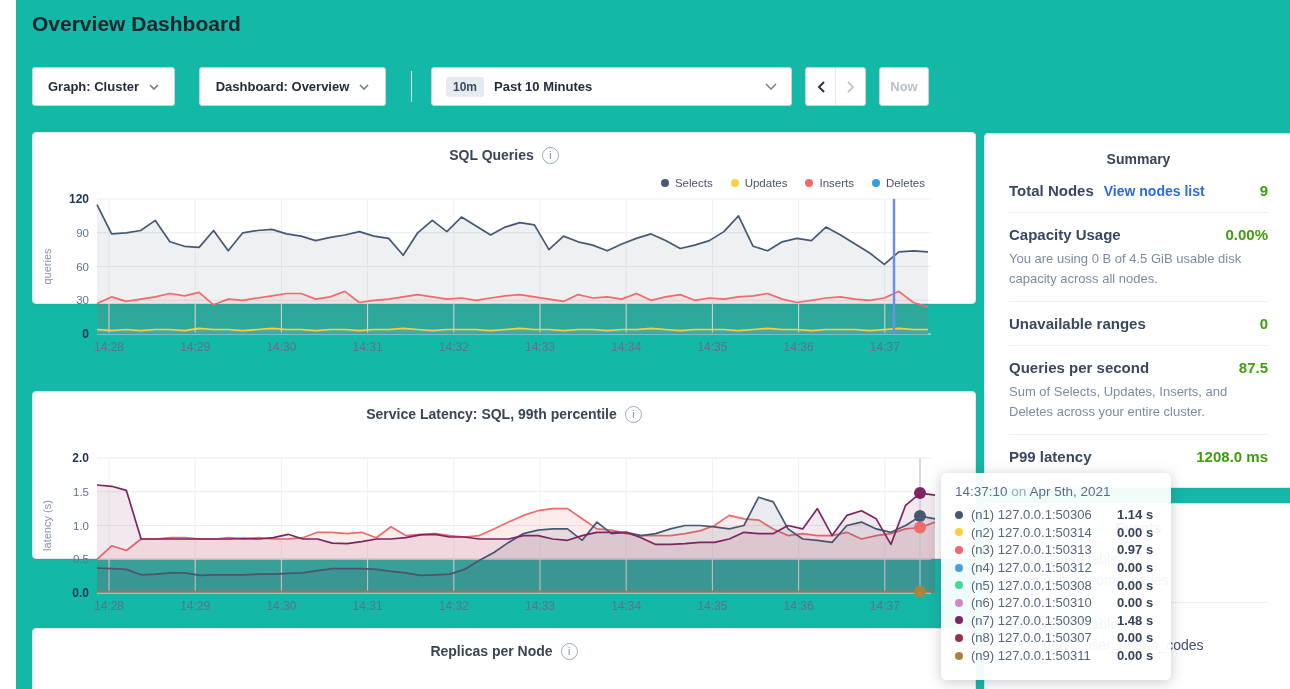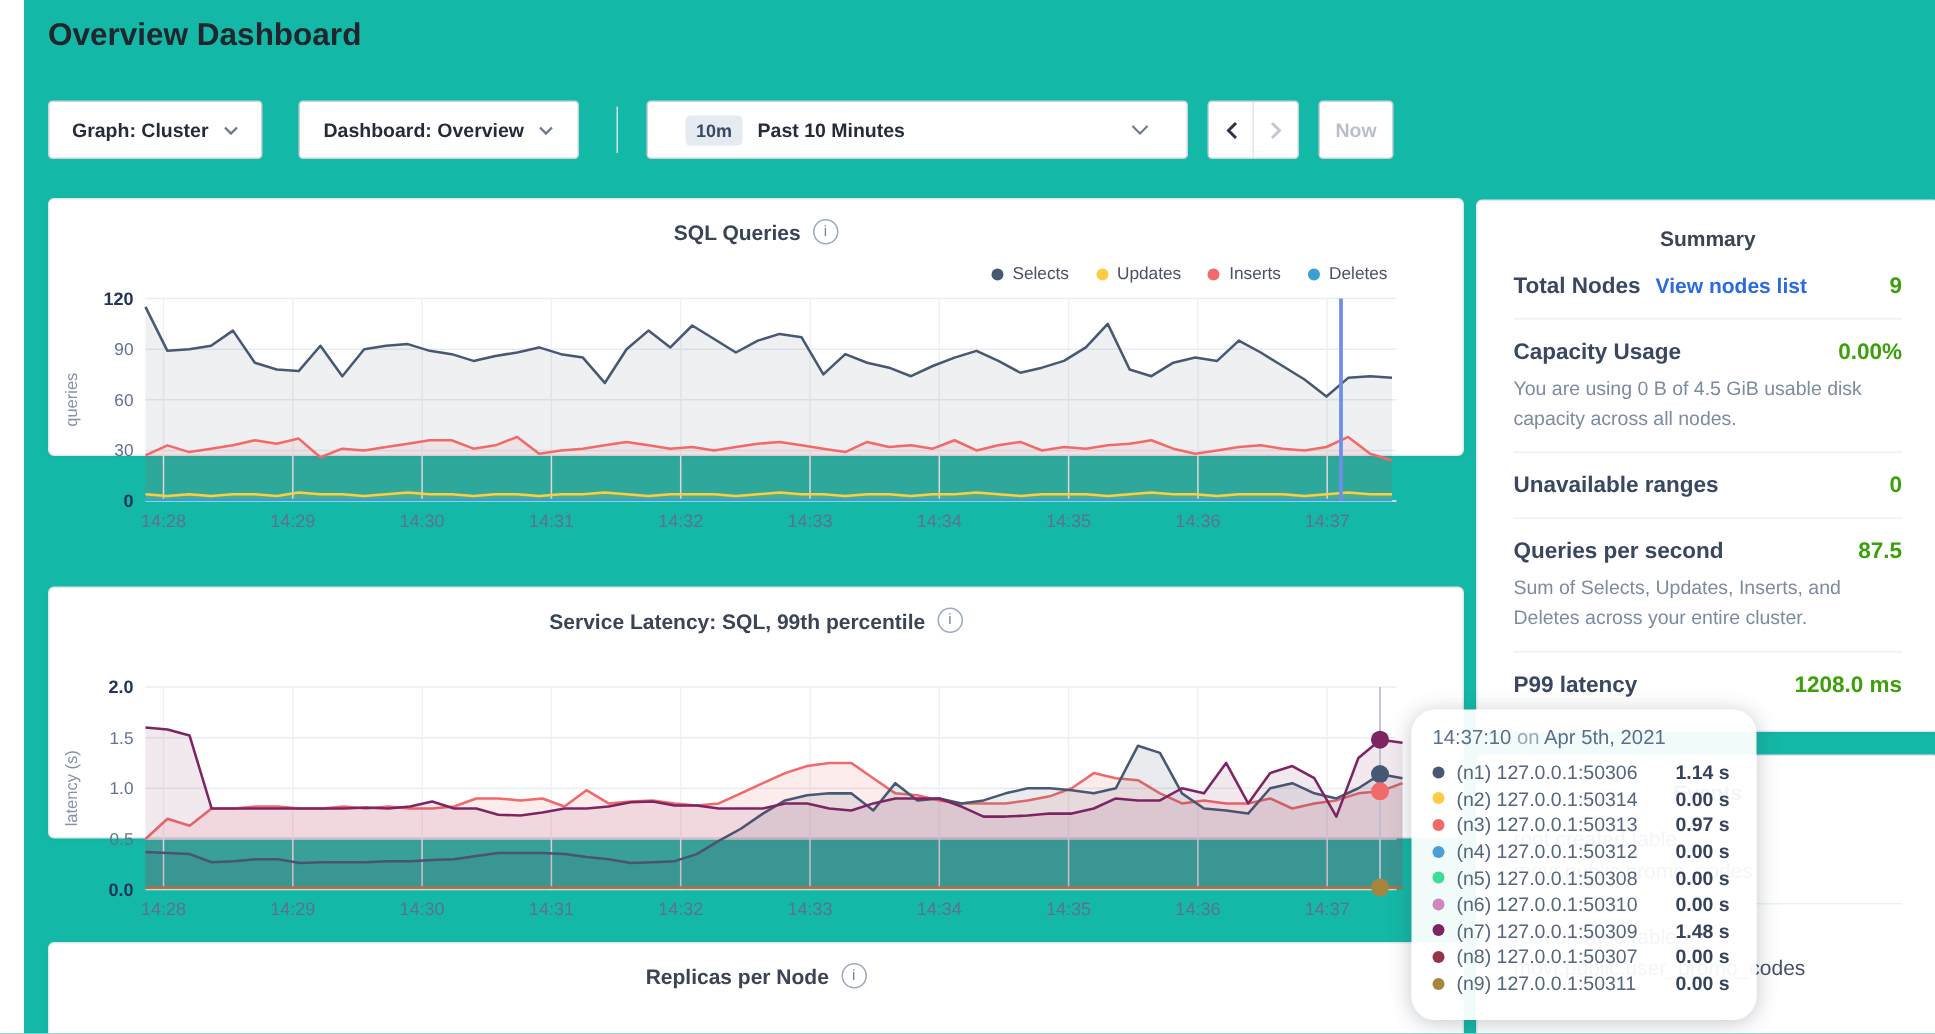--- a/index.html
+++ b/index.html
@@ -5,21 +5,21 @@
   html,body{margin:0;padding:0;}
   #app{position:relative;width:1290px;height:689px;background:#14b8a6;overflow:hidden;
        font-family:Liberation Sans, sans-serif;margin-left:16px;}
   .page-title{position:absolute;left:16px;top:12px;font-size:21px;font-weight:700;color:#21262e;}
 
   
   .btn{position:absolute;background:#fff;border:1px solid #ccd2da;border-radius:3px;
        display:flex;align-items:center;justify-content:center;gap:10px;height:39px;
        font-size:13px;font-weight:700;color:#242c3a;cursor:pointer;box-sizing:border-box;}
   .vdiv{position:absolute;left:395px;top:71px;width:1px;height:31px;background:#d9dee5;}
-  .picker{justify-content:flex-start;padding:0 25px;}
+  .picker{justify-content:flex-start;padding:0 14px;}
   .chip{background:#e6ebf2;border-radius:3px;padding:3px 7px;font-size:12px;font-weight:700;color:#3c4963;}
   .picker .chev{margin-left:auto;}
   .arrow-group{position:absolute;left:789px;top:67px;display:flex;background:#fff;
        border:1px solid #ccd2da;border-radius:3px;height:39px;box-sizing:border-box;}
   .arrow-btn{width:29px;display:flex;align-items:center;justify-content:center;cursor:pointer;}
   .arrow-btn + .arrow-btn{border-left:1px solid #e3e7ec;}
   .now-btn{color:#b9bfc9;cursor:default;}
 
   
   .panel{position:absolute;background:#fff;border:1px solid #e3e7ec;border-radius:4px;
@@ -54,21 +54,21 @@
   .sum-desc{margin-top:6px;font-size:13px;line-height:1.5;color:#7c8ba1;}
 
   
   .ev-title{text-align:center;font-weight:700;font-size:14px;color:#394455;padding:16px 0 2px;}
   .ev-item{margin:0 24px;padding:11px 0;border-bottom:1px solid #edf0f4;}
   .ev-item:last-child{border-bottom:none;}
   .ev-line{font-size:14px;color:#44516b;line-height:21px;}
 
   
   #tooltip{position:absolute;left:925px;top:473px;width:230px;height:207px;
-           background:rgba(255,255,255,0.94);border-radius:16px;box-shadow:0 2px 14px rgba(50,60,80,0.28);
+           background:rgba(255,255,255,0.94);border-radius:6px;box-shadow:0 2px 14px rgba(50,60,80,0.28);
            padding:11px 14px;box-sizing:border-box;z-index:40;}
   .tt-head{font-size:13.5px;color:#5a6e8c;margin-bottom:7px;}
   .tt-head .on{color:#9aa8bc;}
   .tt-row{display:flex;align-items:center;height:17.6px;font-size:13px;color:#54657e;}
   .tt-dot{width:8px;height:8px;border-radius:50%;margin-right:8px;flex:none;}
   .tt-label{width:146px;}
   .tt-val{font-weight:700;color:#36435c;}
 </style>
 </head>
 <body>

